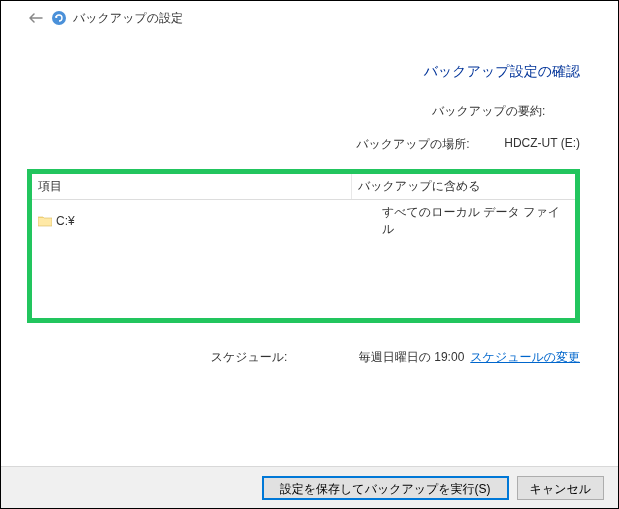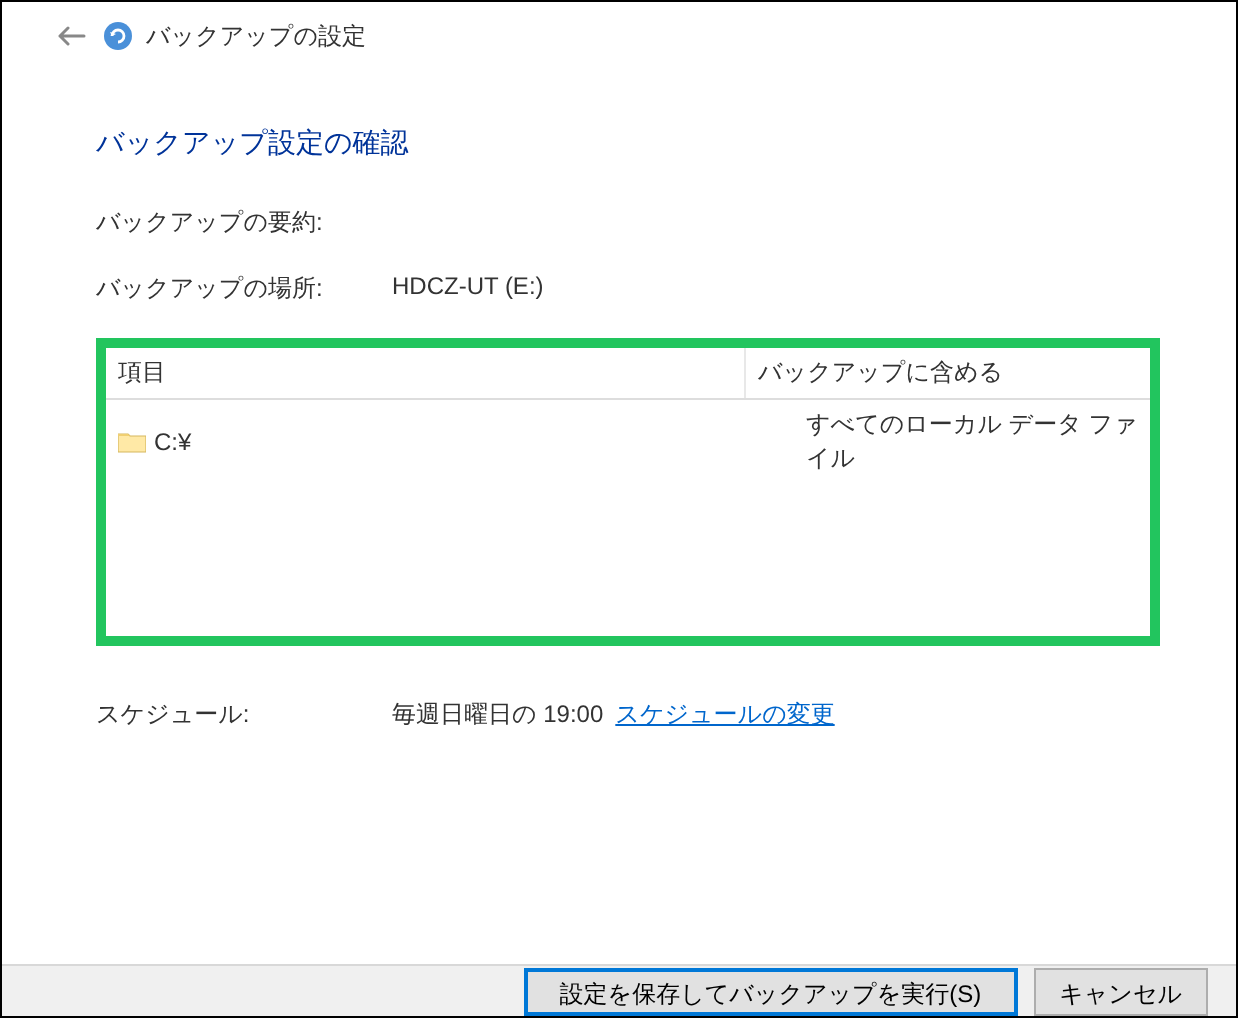--- a/index.html
+++ b/index.html
@@ -30,23 +30,24 @@
     .app-icon {
       width: 16px; height: 16px;
       display: flex; align-items: center; justify-content: center;
     }
     .app-title {
       color: #333;
       font-size: 12px;
     }
     .content {
       flex: 1;
-      padding: 0 38px 0 47px;
+      padding: 0 38px 0 26px;
       display: flex;
       flex-direction: column;
+      align-items: flex-end;
     }
     .page-heading {
       color: #003399;
       font-size: 14px;
       font-weight: normal;
       margin: 28px 0 22px 0;
     }
     .row {
       display: flex;
       margin-bottom: 16px;
@@ -103,21 +104,21 @@
       margin-top: 2px;
     }
     .schedule-row .label { width: 148px; }
     .schedule-row .value { display: flex; gap: 6px; align-items: baseline; }
     .link {
       color: #0066cc;
       text-decoration: underline;
       cursor: pointer;
     }
     .footer {
-      height: 26px;
+      height: 42px;
       background: #f0f0f0;
       border-top: 1px solid #d8d8d8;
       display: flex;
       justify-content: flex-end;
       align-items: center;
       gap: 8px;
       padding: 0 14px;
     }
     .btn {
       font-family: inherit;

